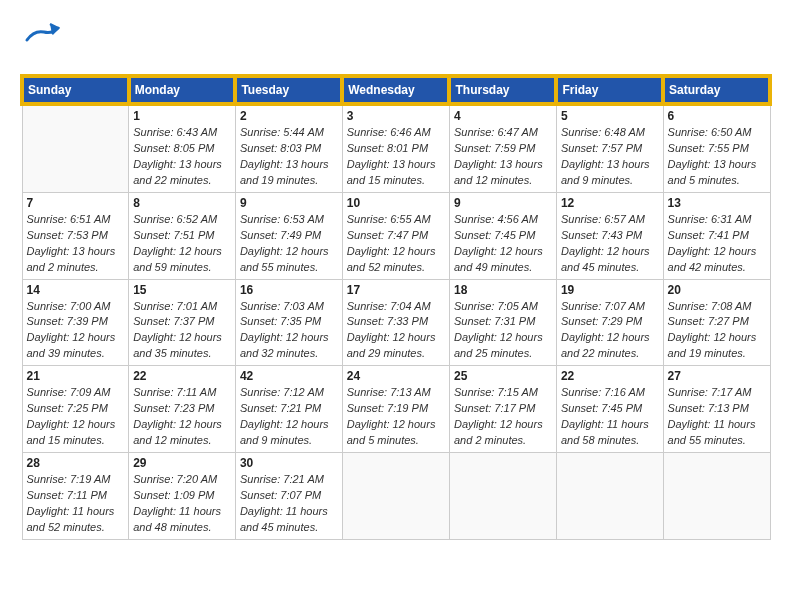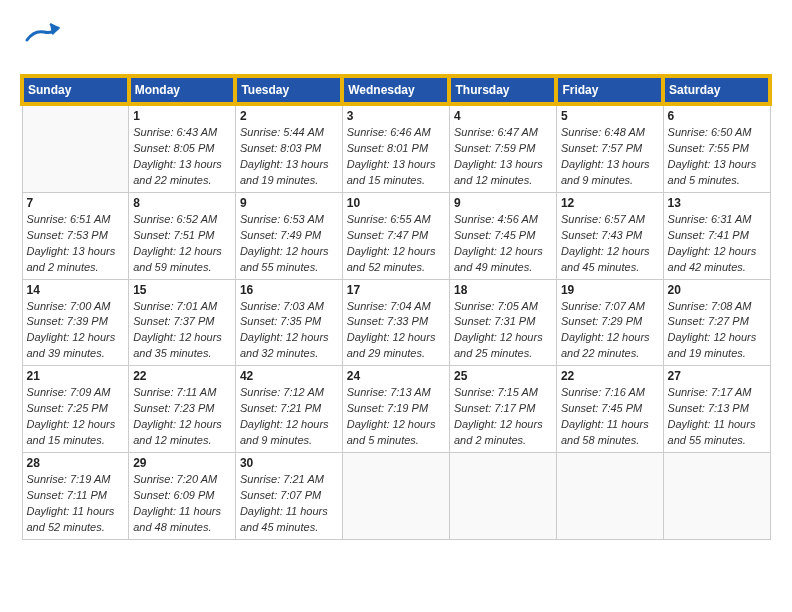--- a/index.html
+++ b/index.html
@@ -327,21 +327,21 @@
           <td>
             <span class="day-num">28</span>
             <div class="day-detail">Sunrise: 7:19 AM
 Sunset: 7:11 PM
 Daylight: 11 hours
 and 52 minutes.</div>
           </td>
           <td>
             <span class="day-num">29</span>
             <div class="day-detail">Sunrise: 7:20 AM
-Sunset: 6:09 PM
+Sunset: 1:09 PM
 Daylight: 11 hours
 and 48 minutes.</div>
           </td>
           <td>
             <span class="day-num">30</span>
             <div class="day-detail">Sunrise: 7:21 AM
 Sunset: 7:07 PM
 Daylight: 11 hours
 and 45 minutes.</div>
           </td>

